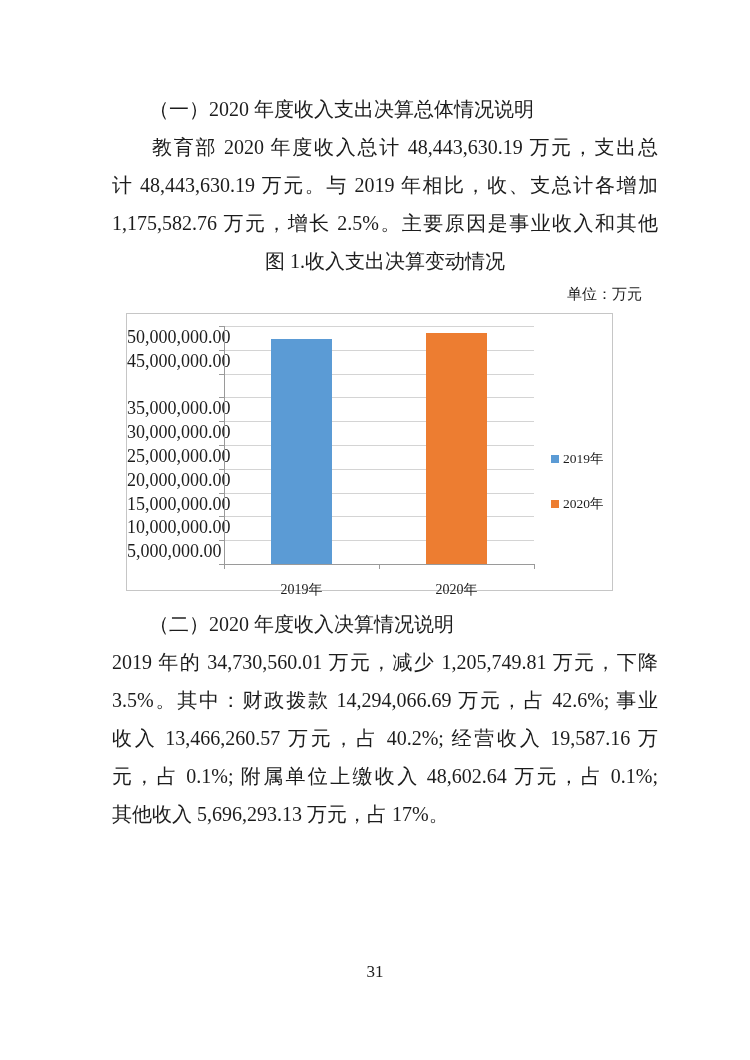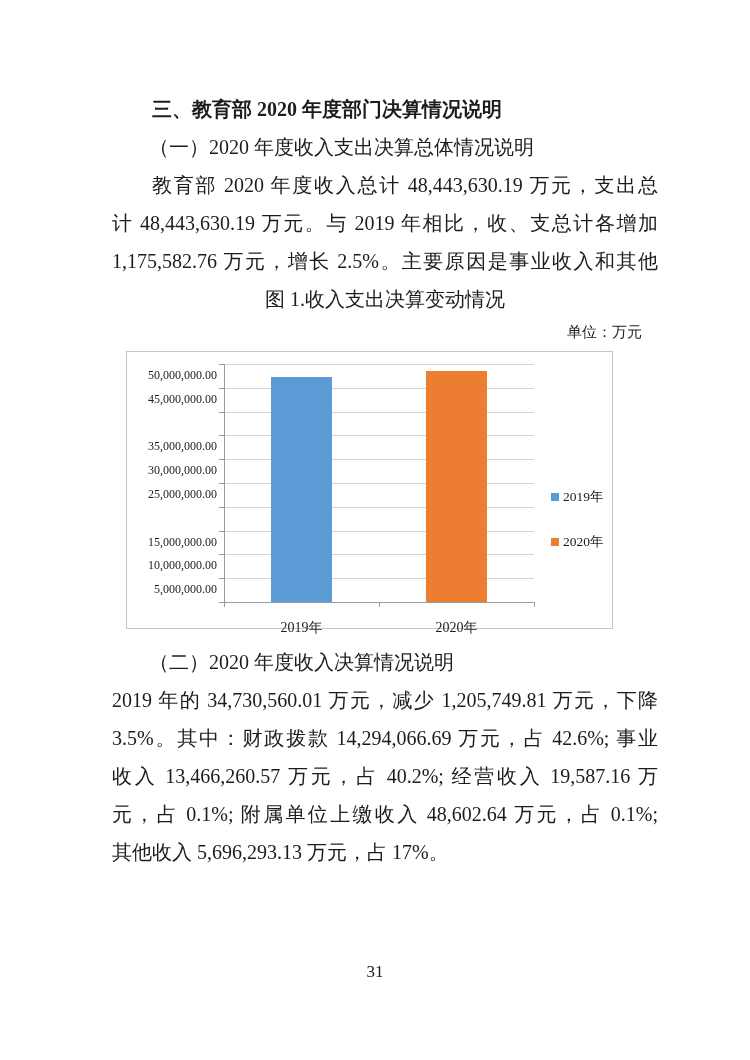--- a/index.html
+++ b/index.html
@@ -20,34 +20,33 @@
   .chart-box{
     margin-left:14px;margin-top:9px;width:485px;height:276px;
     border:1px solid #c6c6c6;position:relative;background:#fff;
     font-size:12.5px;line-height:normal;
   }
   .gridline{position:absolute;height:1px;background:#d4d4d4;}
   .axis-y{position:absolute;width:1px;background:#9a9a9a;}
   .axis-x{position:absolute;height:1px;background:#9a9a9a;}
   .ytick{position:absolute;width:5px;height:1px;background:#9a9a9a;}
   .xtick{position:absolute;width:1px;height:5px;background:#9a9a9a;}
-  .ylabel{position:absolute;left:0;width:90px;text-align:right;font-size:12px;color:#1c1c1c;}
+  .ylabel{position:absolute;left:0;width:90px;text-align:right;font-size:18px;color:#1c1c1c;}
   .xlabel{position:absolute;text-align:center;font-size:14px;color:#1c1c1c;}
   .bar{position:absolute;}
   .legend{position:absolute;display:flex;flex-direction:column;gap:7px;}
   .legend-item{display:flex;align-items:center;gap:4px;font-size:13.5px;color:#1c1c1c;}
   .legend-swatch{width:8px;height:8px;display:inline-block;flex:0 0 auto;}
   .page-number{position:absolute;left:0;top:962px;width:100%;text-align:center;font-size:17px;}
 </style>
 </head>
 <body>
 
 <div class="page">
   <div class="content">
-    <div class="doc-title">三、教育部 2020 年度部门决算情况说明</div>
     <div class="doc-heading">（一）2020 年度收入支出决算总体情况说明</div>
     <div class="para">
         <div class="line first">教育部 2020 年度收入总计 48,443,630.19 万元，支出总</div>
         <div class="line">计 48,443,630.19 万元。与 2019 年相比，收、支总计各增加</div>
         <div class="line">1,175,582.76 万元，增长 2.5%。主要原因是事业收入和其他</div>
       </div>
     <div class="fig-caption">图 1.收入支出决算变动情况</div>
     <div class="unit-label">单位：万元</div>
     <div class="chart-box" id="chartBox">
         <div class="gridline" style="left: 97px; top: 12px; width: 310px;"></div>
@@ -62,20 +61,21 @@
         <div class="ytick" style="left: 92px; top: 83.4px;"></div>
         <div class="ylabel" style="top: 75.4px;">35,000,000.00</div>
         <div class="gridline" style="left: 97px; top: 107.2px; width: 310px;"></div>
         <div class="ytick" style="left: 92px; top: 107.2px;"></div>
         <div class="ylabel" style="top: 99.2px;">30,000,000.00</div>
         <div class="gridline" style="left: 97px; top: 131px; width: 310px;"></div>
         <div class="ytick" style="left: 92px; top: 131px;"></div>
         <div class="ylabel" style="top: 123px;">25,000,000.00</div>
         <div class="gridline" style="left: 97px; top: 154.8px; width: 310px;"></div>
         <div class="ytick" style="left: 92px; top: 154.8px;"></div>
+        <div class="ylabel" style="top: 146.8px;">20,000,000.00</div>
         <div class="gridline" style="left: 97px; top: 178.6px; width: 310px;"></div>
         <div class="ytick" style="left: 92px; top: 178.6px;"></div>
         <div class="ylabel" style="top: 170.6px;">15,000,000.00</div>
         <div class="gridline" style="left: 97px; top: 202.4px; width: 310px;"></div>
         <div class="ytick" style="left: 92px; top: 202.4px;"></div>
         <div class="ylabel" style="top: 194.4px;">10,000,000.00</div>
         <div class="gridline" style="left: 97px; top: 226.2px; width: 310px;"></div>
         <div class="ytick" style="left: 92px; top: 226.2px;"></div>
         <div class="ylabel" style="top: 218.2px;">5,000,000.00</div>
         <div class="ytick" style="left: 92px; top: 250px;"></div>

